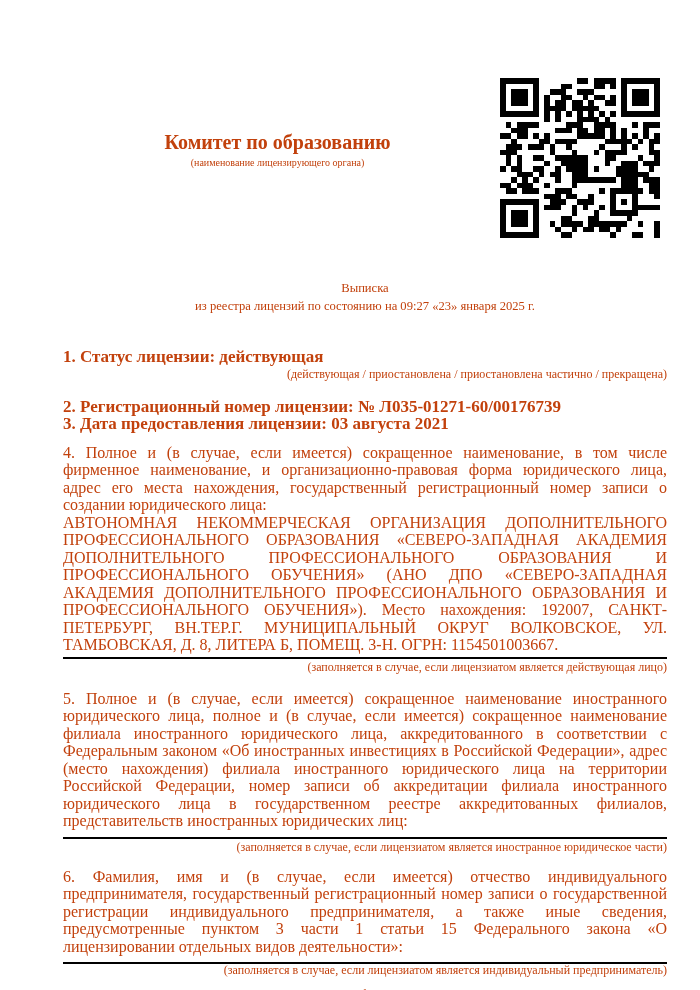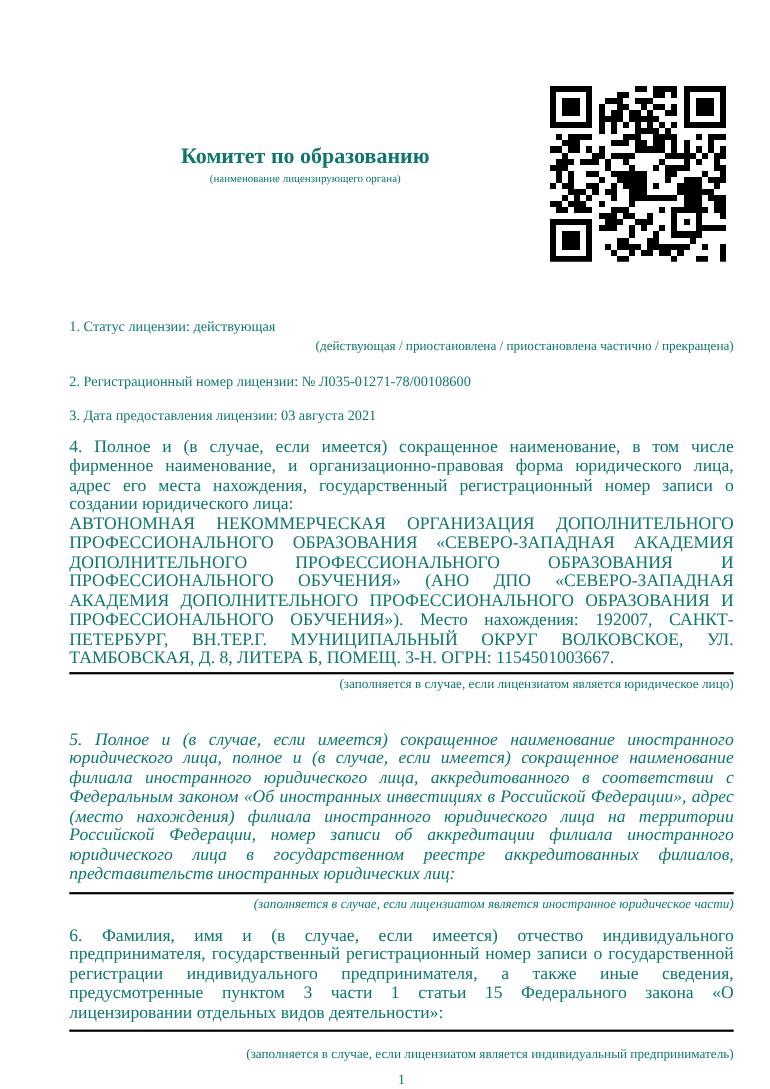--- a/index.html
+++ b/index.html
@@ -7,21 +7,21 @@
     padding: 0;
     background: #ffffff;
   }
   .page {
     position: relative;
     width: 700px;
     height: 990px;
     background: #ffffff;
     overflow: hidden;
     font-family: "Liberation Serif", "DejaVu Serif", serif;
-    color: #0f766e;
+    color: #c2410c;
     -webkit-font-smoothing: antialiased;
   }
   .header {
     position: relative;
     height: 255px;
   }
   .authority {
     position: absolute;
     top: 131px;
     left: 35px;
@@ -49,51 +49,52 @@
     margin-left: 63px;
     width: 604px;
   }
   .doc-title {
     text-align: center;
     margin-top: 24px;
     font-size: 12.6px;
     line-height: 18px;
   }
   .line-item {
-    font-size: 13px;
+    font-size: 17px;
     line-height: 17.5px;
+    font-weight: bold;
   }
   .just {
     font-size: 16px;
     line-height: 17.5px;
     text-align: justify;
     text-justify: inter-word;
   }
   .caption {
     text-align: right;
     font-size: 12px;
     line-height: 13px;
   }
   .rule {
     border-top: 2px solid #000000;
     height: 0;
   }
   #s1 { margin-top: 33px; }
   #s1 .caption { margin-top: 2px; }
   #s2 { margin-top: 17px; }
-  #s3 { margin-top: 14px; }
+  #s3 { }
   #s4 { margin-top: 11px; }
   #s4 .rule { margin-top: 3px; }
   #s4 .caption { margin-top: 2px; }
-  #s5 { margin-top: 36px; font-style: italic; }
+  #s5 { margin-top: 16px; }
   #s5 .rule { margin-top: 7px; }
   #s5 .caption { margin-top: 2px; }
   #s6 { margin-top: 14px; }
   #s6 .rule { margin-top: 7px; }
-  #s6 .caption { margin-top: 14px; }
+  #s6 .caption { margin-top: 0; }
   .page-number {
     text-align: center;
     font-size: 12.6px;
     margin-top: 9px;
   }
 </style>
 </head>
 <body>
 
 <div class="page">
@@ -518,39 +519,43 @@
         <rect x="12" y="28" width="1" height="1" fill="#000"></rect>
         <rect x="20" y="28" width="1" height="1" fill="#000"></rect>
         <rect x="24" y="28" width="1" height="1" fill="#000"></rect>
         <rect x="25" y="28" width="1" height="1" fill="#000"></rect>
         <rect x="28" y="28" width="1" height="1" fill="#000"></rect>
       </svg>
   </div>
 
   <div class="content">
 
+    <div class="doc-title">
+      <div>Выписка</div>
+      <div>из реестра лицензий по состоянию на 09:27 «23» января 2025 г.</div>
+    </div>
 
     <div class="section" id="s1">
       <div class="line-item">1. Статус лицензии: действующая</div>
       <div class="caption">(действующая / приостановлена / приостановлена частично / прекращена)</div>
     </div>
 
     <div class="section" id="s2">
-      <div class="line-item">2. Регистрационный номер лицензии: № Л035-01271-78/00108600</div>
+      <div class="line-item">2. Регистрационный номер лицензии: № Л035-01271-60/00176739</div>
     </div>
 
     <div class="section" id="s3">
       <div class="line-item">3. Дата предоставления лицензии: 03 августа 2021</div>
     </div>
 
     <div class="section" id="s4">
       <div class="just">4. Полное и (в случае, если имеется) сокращенное наименование, в том числе фирменное наименование, и организационно-правовая форма юридического лица, адрес его места нахождения, государственный регистрационный номер записи о создании юридического лица:</div>
       <div class="just">АВТОНОМНАЯ НЕКОММЕРЧЕСКАЯ ОРГАНИЗАЦИЯ ДОПОЛНИТЕЛЬНОГО ПРОФЕССИОНАЛЬНОГО ОБРАЗОВАНИЯ «СЕВЕРО-ЗАПАДНАЯ АКАДЕМИЯ ДОПОЛНИТЕЛЬНОГО ПРОФЕССИОНАЛЬНОГО ОБРАЗОВАНИЯ И ПРОФЕССИОНАЛЬНОГО ОБУЧЕНИЯ» (АНО ДПО «СЕВЕРО-ЗАПАДНАЯ АКАДЕМИЯ ДОПОЛНИТЕЛЬНОГО ПРОФЕССИОНАЛЬНОГО ОБРАЗОВАНИЯ И ПРОФЕССИОНАЛЬНОГО ОБУЧЕНИЯ»). Место нахождения: 192007, САНКТ-ПЕТЕРБУРГ, ВН.ТЕР.Г. МУНИЦИПАЛЬНЫЙ ОКРУГ ВОЛКОВСКОЕ, УЛ. ТАМБОВСКАЯ, Д. 8, ЛИТЕРА Б, ПОМЕЩ. 3-Н. ОГРН: 1154501003667.</div>
       <div class="rule"></div>
-      <div class="caption">(заполняется в случае, если лицензиатом является юридическое лицо)</div>
+      <div class="caption">(заполняется в случае, если лицензиатом является действующая лицо)</div>
     </div>
 
     <div class="section" id="s5">
       <div class="just">5. Полное и (в случае, если имеется) сокращенное наименование иностранного юридического лица, полное и (в случае, если имеется) сокращенное наименование филиала иностранного юридического лица, аккредитованного в соответствии с Федеральным законом «Об иностранных инвестициях в Российской Федерации», адрес (место нахождения) филиала иностранного юридического лица на территории Российской Федерации, номер записи об аккредитации филиала иностранного юридического лица в государственном реестре аккредитованных филиалов, представительств иностранных юридических лиц:</div>
       <div class="rule"></div>
       <div class="caption">(заполняется в случае, если лицензиатом является иностранное юридическое части)</div>
     </div>
 
     <div class="section" id="s6">
       <div class="just">6. Фамилия, имя и (в случае, если имеется) отчество индивидуального предпринимателя, государственный регистрационный номер записи о государственной регистрации индивидуального предпринимателя, а также иные сведения, предусмотренные пунктом 3 части 1 статьи 15 Федерального закона «О лицензировании отдельных видов деятельности»:</div>

